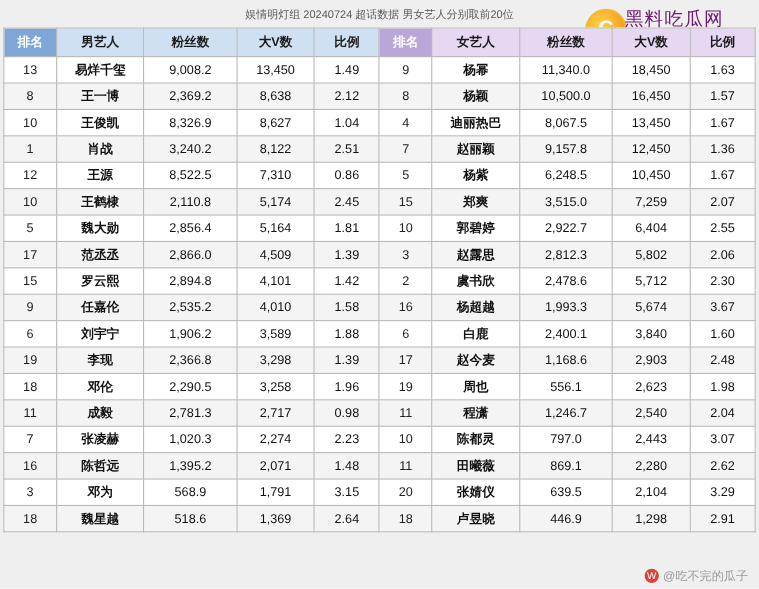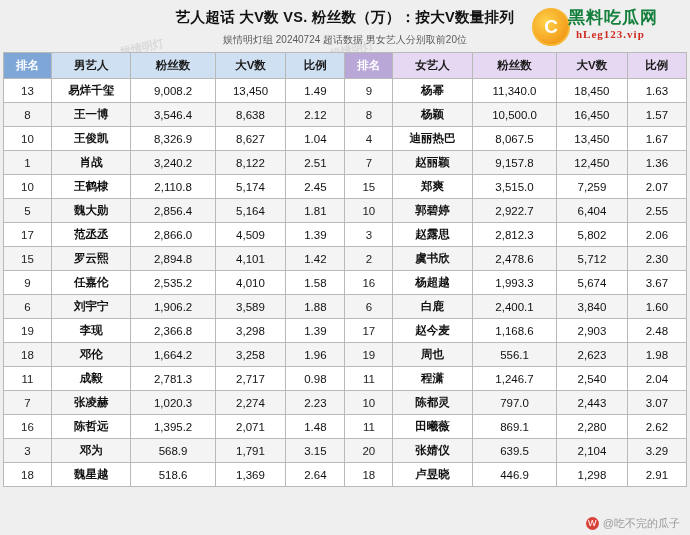--- a/index.html
+++ b/index.html
@@ -91,22 +91,22 @@
     width:34px;height:34px;border-radius:50%;
     background:radial-gradient(circle at 35% 35%,#ffd24a,#f5a623 60%,#e8890b);
     border:2px solid #f7b733;
   }
   .logo .circ span{
     position:absolute;left:50%;top:50%;transform:translate(-50%,-50%);
     font-size:19px;font-weight:bold;color:#fff;
   }
   .logo .l1{
     position:absolute;left:36px;top:2px;
-    font-size:17px;font-weight:bold;
-    color:#15803d;
+    font-size:17px;font-weight:normal;
+    color:#701a75;
     letter-spacing:1px;
   }
   .logo .l2{
     position:absolute;left:44px;top:24px;
     font-size:11px;font-weight:bold;
     color:#d12b20;
     letter-spacing:1px;
     font-family:"Liberation Serif",serif;
   }
   .botwm{
@@ -119,21 +119,20 @@
     display:inline-block;width:13px;height:13px;border-radius:50%;
     background:#d8433a;color:#fff;font-size:9px;line-height:13px;text-align:center;
   }
   .tablewrap{position:relative;}
 </style>
 </head>
 <body>
 
 <div class="page">
 
-  <div class="title">艺人超话 大V数 VS. 粉丝数（万）：按大V数量排列</div>
   <div class="subtitle">娱情明灯组 20240724 超话数据 男女艺人分别取前20位</div>
 
   <div class="logo">
     <div class="circ">
         <span>C</span>
       </div>
     <div class="l1">黑料吃瓜网</div>
     <div class="l2">hLeg123.vip</div>
   </div>
 
@@ -181,21 +180,21 @@
             <td class="ratio">1.49</td>
             <td class="rank">9</td>
             <td class="name">杨幂</td>
             <td class="fans">11,340.0</td>
             <td class="bigv">18,450</td>
             <td class="ratio">1.63</td>
           </tr>
           <tr>
             <td class="rank">8</td>
             <td class="name">王一博</td>
-            <td class="fans">3,546.4</td>
+            <td class="fans">2,369.2</td>
             <td class="bigv">8,638</td>
             <td class="ratio">2.12</td>
             <td class="rank">8</td>
             <td class="name">杨颖</td>
             <td class="fans">10,500.0</td>
             <td class="bigv">16,450</td>
             <td class="ratio">1.57</td>
           </tr>
           <tr>
             <td class="rank">10</td>
@@ -215,20 +214,32 @@
             <td class="fans">3,240.2</td>
             <td class="bigv">8,122</td>
             <td class="ratio">2.51</td>
             <td class="rank">7</td>
             <td class="name">赵丽颖</td>
             <td class="fans">9,157.8</td>
             <td class="bigv">12,450</td>
             <td class="ratio">1.36</td>
           </tr>
           <tr>
+            <td class="rank">12</td>
+            <td class="name">王源</td>
+            <td class="fans">8,522.5</td>
+            <td class="bigv">7,310</td>
+            <td class="ratio">0.86</td>
+            <td class="rank">5</td>
+            <td class="name">杨紫</td>
+            <td class="fans">6,248.5</td>
+            <td class="bigv">10,450</td>
+            <td class="ratio">1.67</td>
+          </tr>
+          <tr>
             <td class="rank">10</td>
             <td class="name">王鹤棣</td>
             <td class="fans">2,110.8</td>
             <td class="bigv">5,174</td>
             <td class="ratio">2.45</td>
             <td class="rank">15</td>
             <td class="name">郑爽</td>
             <td class="fans">3,515.0</td>
             <td class="bigv">7,259</td>
             <td class="ratio">2.07</td>
@@ -301,21 +312,21 @@
             <td class="ratio">1.39</td>
             <td class="rank">17</td>
             <td class="name">赵今麦</td>
             <td class="fans">1,168.6</td>
             <td class="bigv">2,903</td>
             <td class="ratio">2.48</td>
           </tr>
           <tr>
             <td class="rank">18</td>
             <td class="name">邓伦</td>
-            <td class="fans">1,664.2</td>
+            <td class="fans">2,290.5</td>
             <td class="bigv">3,258</td>
             <td class="ratio">1.96</td>
             <td class="rank">19</td>
             <td class="name">周也</td>
             <td class="fans">556.1</td>
             <td class="bigv">2,623</td>
             <td class="ratio">1.98</td>
           </tr>
           <tr>
             <td class="rank">11</td>

